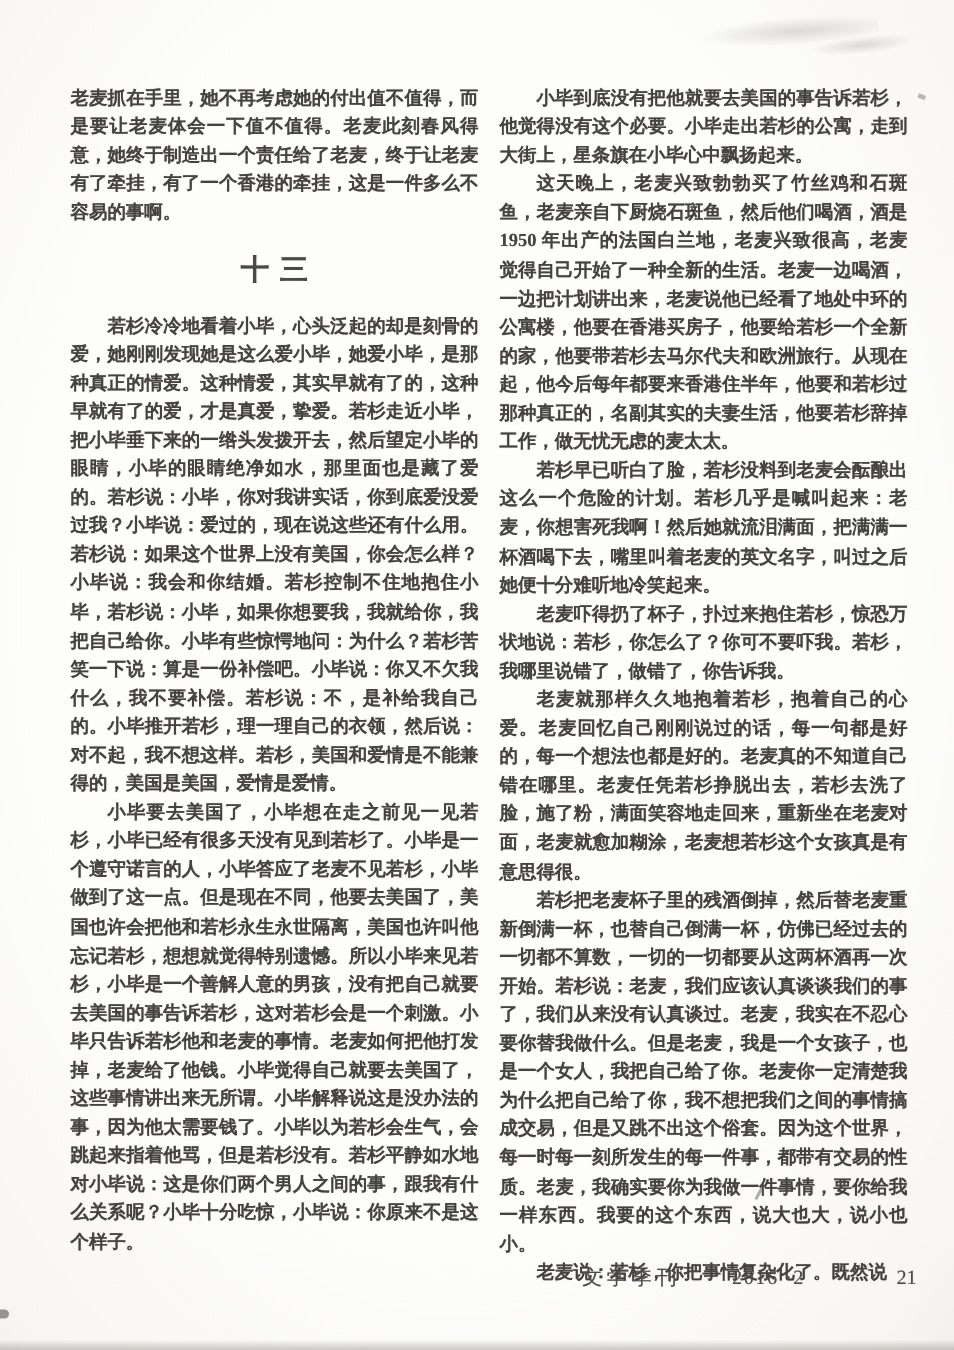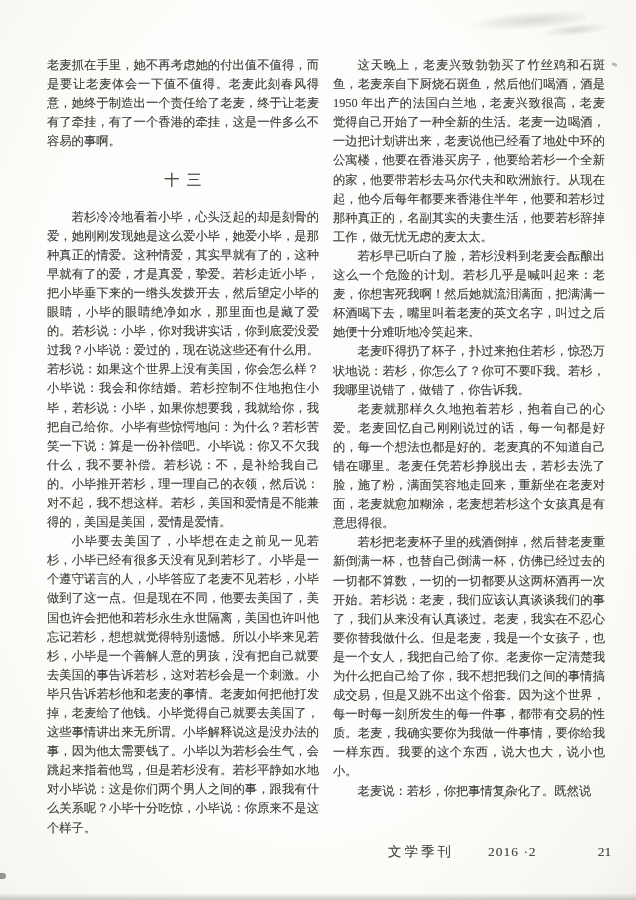--- a/index.html
+++ b/index.html
@@ -26,25 +26,25 @@
   .column {
     width: 272px;
     font-size: 12.3px;
     line-height: 19.1px;
     text-align: justify;
     text-justify: inter-character;
     word-break: break-all;
     color: #444341;
     text-shadow: 0 0 0.5px rgba(90, 88, 84, 0.55);
   }
-  .column p { margin: 0; }
+  .column p { margin: 0; font-weight: bold; }
   .column p.indent { text-indent: 2em; }
   .section-heading {
-    font-size: 15px;
-    font-weight: normal;
+    font-size: 19px;
+    font-weight: bold;
     text-align: center;
     letter-spacing: 7px;
     text-indent: 7px;
     color: #4a4947;
     margin: 20px 0 17px 0;
   }
   .footer {
     position: absolute;
     left: 388px;
     top: 843px;
@@ -119,20 +119,21 @@
   <div class="columns">
 
     <div class="column">
       <p>老麦抓在手里，她不再考虑她的付出值不值得，而是要让老麦体会一下值不值得。老麦此刻春风得意，她终于制造出一个责任给了老麦，终于让老麦有了牵挂，有了一个香港的牵挂，这是一件多么不容易的事啊。</p>
       <h2 class="section-heading">十三</h2>
       <p class="indent">若杉冷冷地看着小毕，心头泛起的却是刻骨的爱，她刚刚发现她是这么爱小毕，她爱小毕，是那种真正的情爱。这种情爱，其实早就有了的，这种早就有了的爱，才是真爱，挚爱。若杉走近小毕，把小毕垂下来的一绺头发拨开去，然后望定小毕的眼睛，小毕的眼睛绝净如水，那里面也是藏了爱的。若杉说：小毕，你对我讲实话，你到底爱没爱过我？小毕说：爱过的，现在说这些还有什么用。若杉说：如果这个世界上没有美国，你会怎么样？小毕说：我会和你结婚。若杉控制不住地抱住小毕，若杉说：小毕，如果你想要我，我就给你，我把自己给你。小毕有些惊愕地问：为什么？若杉苦笑一下说：算是一份补偿吧。小毕说：你又不欠我什么，我不要补偿。若杉说：不，是补给我自己的。小毕推开若杉，理一理自己的衣领，然后说：对不起，我不想这样。若杉，美国和爱情是不能兼得的，美国是美国，爱情是爱情。</p>
       <p class="indent">小毕要去美国了，小毕想在走之前见一见若杉，小毕已经有很多天没有见到若杉了。小毕是一个遵守诺言的人，小毕答应了老麦不见若杉，小毕做到了这一点。但是现在不同，他要去美国了，美国也许会把他和若杉永生永世隔离，美国也许叫他忘记若杉，想想就觉得特别遗憾。所以小毕来见若杉，小毕是一个善解人意的男孩，没有把自己就要去美国的事告诉若杉，这对若杉会是一个刺激。小毕只告诉若杉他和老麦的事情。老麦如何把他打发掉，老麦给了他钱。小毕觉得自己就要去美国了，这些事情讲出来无所谓。小毕解释说这是没办法的事，因为他太需要钱了。小毕以为若杉会生气，会跳起来指着他骂，但是若杉没有。若杉平静如水地对小毕说：这是你们两个男人之间的事，跟我有什么关系呢？小毕十分吃惊，小毕说：你原来不是这个样子。</p>
     </div>
 
     <div class="column">
+      <p class="indent">小毕到底没有把他就要去美国的事告诉若杉，他觉得没有这个必要。小毕走出若杉的公寓，走到大街上，星条旗在小毕心中飘扬起来。</p>
       <p class="indent">这天晚上，老麦兴致勃勃买了竹丝鸡和石斑鱼，老麦亲自下厨烧石斑鱼，然后他们喝酒，酒是 1950 年出产的法国白兰地，老麦兴致很高，老麦觉得自己开始了一种全新的生活。老麦一边喝酒，一边把计划讲出来，老麦说他已经看了地处中环的公寓楼，他要在香港买房子，他要给若杉一个全新的家，他要带若杉去马尔代夫和欧洲旅行。从现在起，他今后每年都要来香港住半年，他要和若杉过那种真正的，名副其实的夫妻生活，他要若杉辞掉工作，做无忧无虑的麦太太。</p>
       <p class="indent">若杉早已听白了脸，若杉没料到老麦会酝酿出这么一个危险的计划。若杉几乎是喊叫起来：老麦，你想害死我啊！然后她就流泪满面，把满满一杯酒喝下去，嘴里叫着老麦的英文名字，叫过之后她便十分难听地冷笑起来。</p>
       <p class="indent">老麦吓得扔了杯子，扑过来抱住若杉，惊恐万状地说：若杉，你怎么了？你可不要吓我。若杉，我哪里说错了，做错了，你告诉我。</p>
       <p class="indent">老麦就那样久久地抱着若杉，抱着自己的心爱。老麦回忆自己刚刚说过的话，每一句都是好的，每一个想法也都是好的。老麦真的不知道自己错在哪里。老麦任凭若杉挣脱出去，若杉去洗了脸，施了粉，满面笑容地走回来，重新坐在老麦对面，老麦就愈加糊涂，老麦想若杉这个女孩真是有意思得很。</p>
       <p class="indent">若杉把老麦杯子里的残酒倒掉，然后替老麦重新倒满一杯，也替自己倒满一杯，仿佛已经过去的一切都不算数，一切的一切都要从这两杯酒再一次开始。若杉说：老麦，我们应该认真谈谈我们的事了，我们从来没有认真谈过。老麦，我实在不忍心要你替我做什么。但是老麦，我是一个女孩子，也是一个女人，我把自己给了你。老麦你一定清楚我为什么把自己给了你，我不想把我们之间的事情搞成交易，但是又跳不出这个俗套。因为这个世界，每一时每一刻所发生的每一件事，都带有交易的性质。老麦，我确实要你为我做一件事情，要你给我一样东西。我要的这个东西，说大也大，说小也小。</p>
       <p class="indent">老麦说：若杉，你把事情复杂化了。既然说</p>
     </div>
 
   </div>
 

